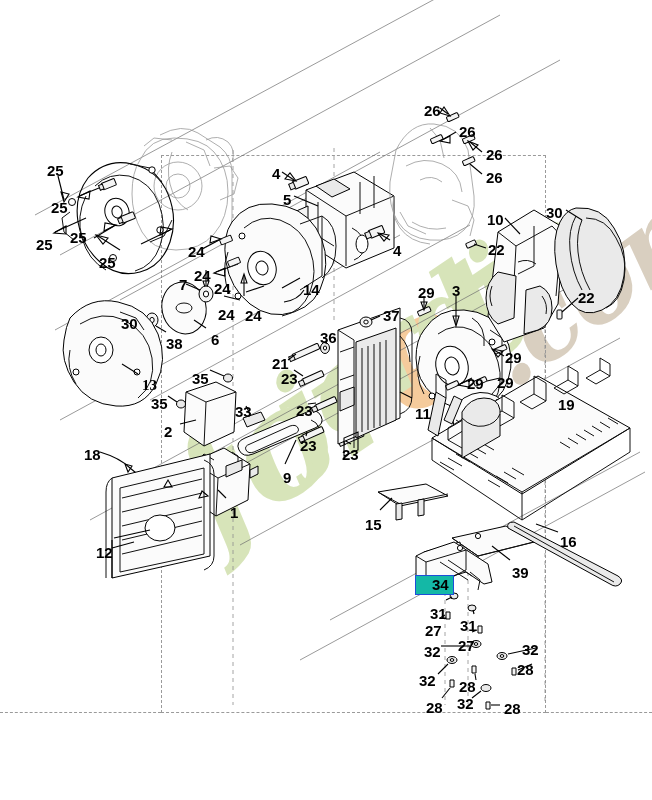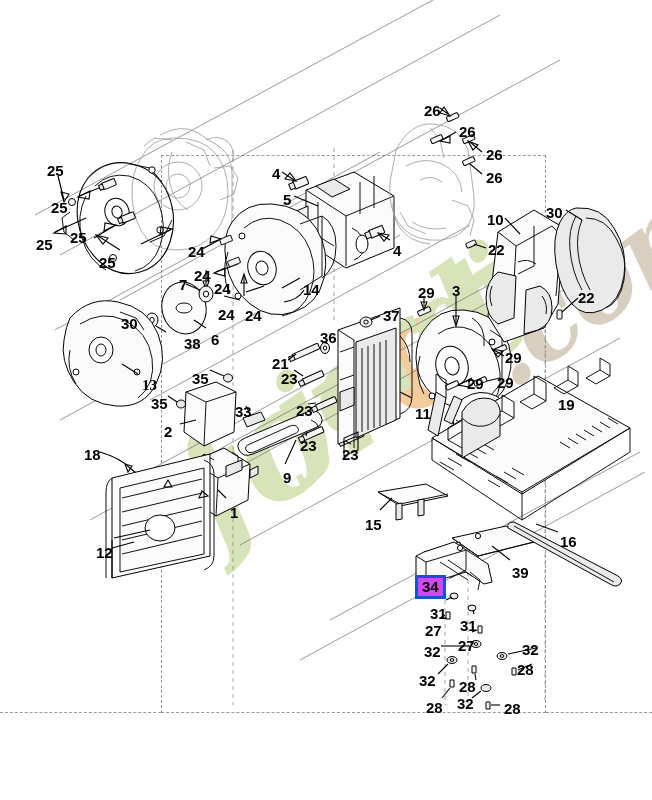--- a/index.html
+++ b/index.html
@@ -45,23 +45,23 @@
   }
   .frame-line{position:absolute;border-top:1px dashed #9a9a9a;height:0;}
   
   .lbl{
     position:absolute;
     font-family:"Liberation Sans", sans-serif;
     font-weight:700;font-size:15px;color:#000;
     line-height:1;white-space:nowrap;
   }
   .lbl.hl{
-    background:#d946ef;
-    border:3px solid #1d4ed8;
-    padding:1px 4px 2px 4px;
+    background:#14b8a6;
+    border:1px solid #1d4ed8;
+    padding:1px 4px 2px 16px;
   }
   svg.art{position:absolute;left:0;top:0;width:652px;height:800px;pointer-events:none;}
   .ln{stroke:#000;stroke-width:1.1;fill:none;}
   .lnt{stroke:#111;stroke-width:1;fill:none;}
   .thin{stroke:#6e6e6e;stroke-width:.7;fill:none;}
   .dsh{stroke:#8e8e8e;stroke-width:.8;fill:none;stroke-dasharray:4 4;}
   .pt{fill:#fff;stroke:#000;stroke-width:1;}
   .sh{fill:#f4f4f4;stroke:#000;stroke-width:1;}
   .sh2{fill:#eaeaea;stroke:#000;stroke-width:1;}
   .sh3{fill:#fbfbfb;stroke:#000;stroke-width:1;}
@@ -573,21 +573,21 @@
       <div class="lbl" style="left: 578px; top: 290px;">22</div>
       <div class="lbl" style="left: 188px; top: 244px;">24</div>
       <div class="lbl" style="left: 194px; top: 268px;">24</div>
       <div class="lbl" style="left: 214px; top: 281px;">24</div>
       <div class="lbl" style="left: 245px; top: 308px;">24</div>
       <div class="lbl" style="left: 218px; top: 307px;">24</div>
       <div class="lbl" style="left: 303px; top: 282px;">14</div>
       <div class="lbl" style="left: 179px; top: 277px;">7</div>
       <div class="lbl" style="left: 211px; top: 332px;">6</div>
       <div class="lbl" style="left: 121px; top: 316px;">30</div>
-      <div class="lbl" style="left: 184px; top: 336px;">38</div>
+      <div class="lbl" style="left: 166px; top: 336px;">38</div>
       <div class="lbl" style="left: 142px; top: 378px; font-family: Liberation Serif, serif;">13</div>
       <div class="lbl" style="left: 192px; top: 371px;">35</div>
       <div class="lbl" style="left: 151px; top: 396px;">35</div>
       <div class="lbl" style="left: 164px; top: 424px;">2</div>
       <div class="lbl" style="left: 235px; top: 404px;">33</div>
       <div class="lbl" style="left: 283px; top: 470px;">9</div>
       <div class="lbl" style="left: 230px; top: 505px;">1</div>
       <div class="lbl" style="left: 84px; top: 447px;">18</div>
       <div class="lbl" style="left: 96px; top: 545px; text-align: center;">12</div>
       <div class="lbl" style="left: 272px; top: 356px;">21</div>

